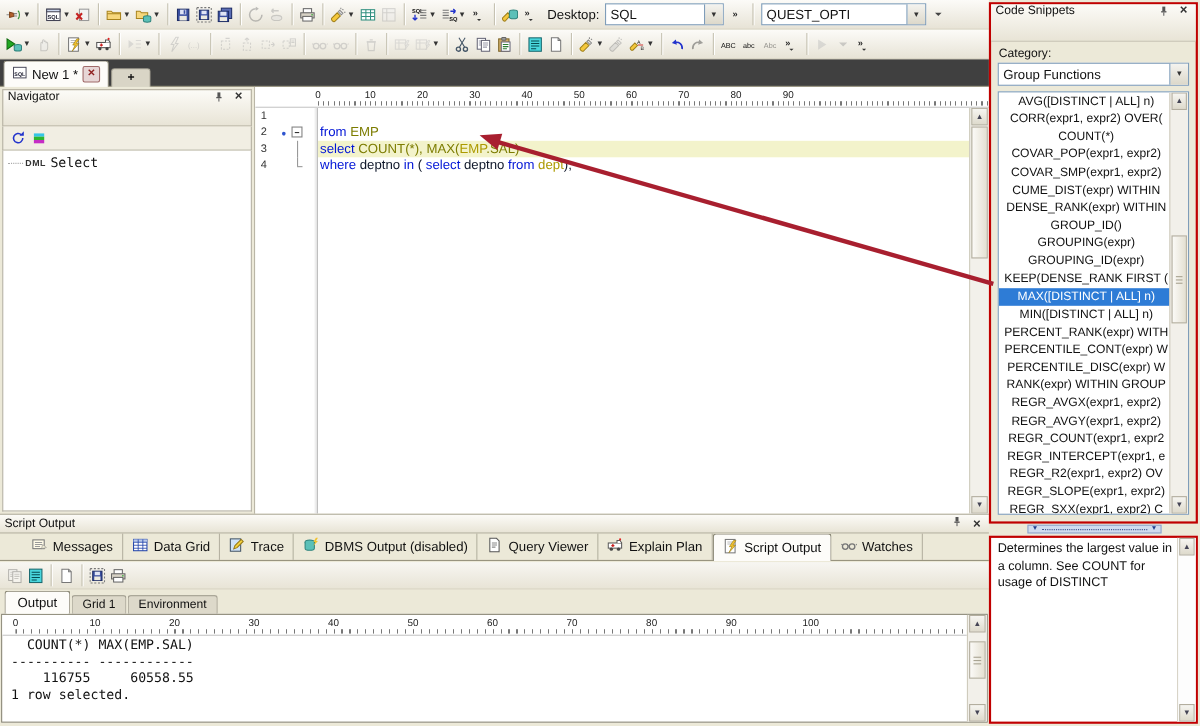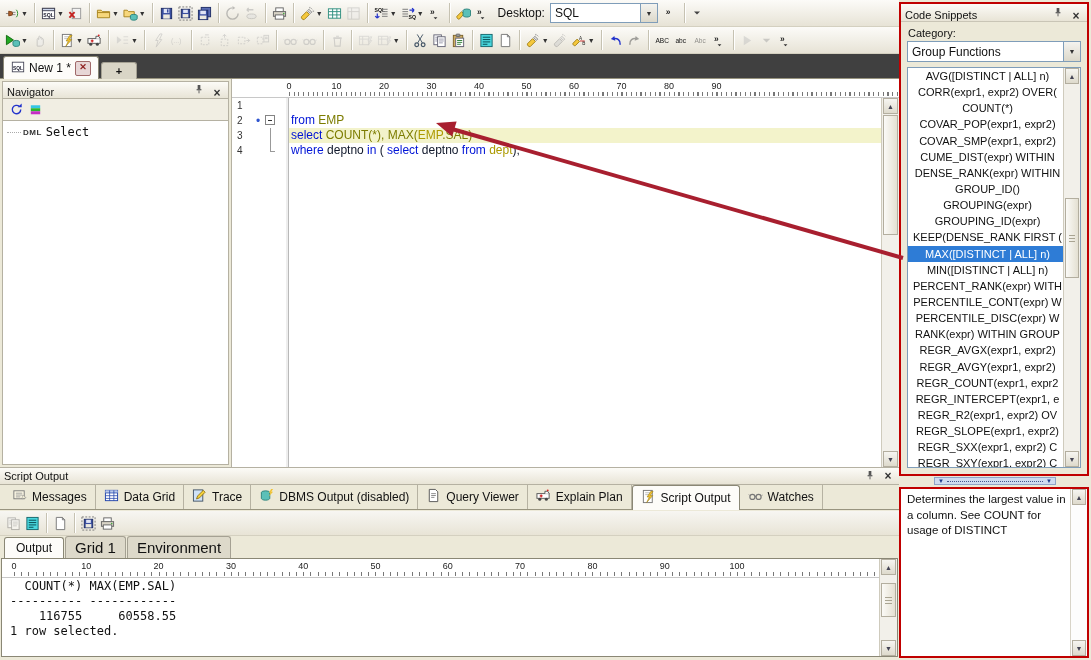--- a/index.html
+++ b/index.html
@@ -21,21 +21,21 @@
   
   .tabbar{position:absolute;left:0;top:54px;width:952px;height:25px;background:#404040;border-bottom:1px solid #98947f;display:flex;align-items:flex-end;padding-left:3px;box-sizing:border-box;}
   .doctab{display:flex;align-items:center;gap:4px;background:#fdfcf9;border:1px solid #8a8775;border-bottom:none;border-radius:3px 3px 0 0;padding:3px 7px;position:relative;top:1px;}
   .doctab-label{font-size:12px;}
   .tab-close{width:14px;height:13px;border:1px solid #a06a6a;background:#e7d6d6;color:#8e1f1f;font-weight:bold;font-size:9px;line-height:11px;text-align:center;border-radius:2px;}
   .plustab{width:34px;text-align:center;background:#d9d5c6;border:1px solid #a5a193;border-bottom:none;border-radius:3px 3px 0 0;padding:2px 0;font-weight:bold;position:relative;top:1px;margin-left:2px;}
   .tab-dd{position:absolute;right:6px;top:4px;width:26px;height:17px;border:1px solid #98947f;background:linear-gradient(#f7f6f2,#ddd9cb);display:flex;align-items:center;justify-content:center;font-size:7px;color:#333;}
   
   .main{position:absolute;left:0;top:79px;width:899px;height:388px;display:flex;}
   .navigator{width:232px;flex:none;display:flex;flex-direction:column;background:#ece9d8;padding:2px;box-sizing:border-box;border-right:1px solid #b5b1a2;}
-  .phead{height:18px;background:linear-gradient(#fcfbf7,#e8e4d6);border:1px solid #b5b1a2;display:flex;align-items:flex-end;padding:0 4px;gap:4px;box-sizing:border-box;}
+  .phead{height:34px;background:linear-gradient(#fcfbf7,#e8e4d6);border:1px solid #b5b1a2;display:flex;align-items:flex-start;padding:0 4px;gap:4px;box-sizing:border-box;}
   .phead-label{flex:1;font-size:11px;}
   .pin,.xbtn{width:14px;text-align:center;color:#333;}
   .xbtn{font-size:12px;font-weight:bold;line-height:10px;}
   .nav-toolbar{height:22px;border:1px solid #b5b1a2;border-top:none;background:#f1eee3;display:flex;align-items:center;gap:4px;padding:0 4px;box-sizing:border-box;}
   .nav-tree{flex:1;background:#fff;border:1px solid #b5b1a2;border-top:none;padding:4px 2px;overflow:hidden;}
   .tree-item{display:flex;align-items:center;white-space:nowrap;}
   .tree-dots{width:14px;border-top:1px dotted #aaa;margin:0 2px;}
   .tree-prefix{font-size:8px;font-weight:bold;letter-spacing:.5px;color:#333;margin-right:4px;}
   .tree-label{font-family:"DejaVu Sans Mono",monospace;font-size:12px;}
   
@@ -63,27 +63,27 @@
   .seg-pl{color:#0f172a;}
   
   .vsb{width:17px;flex:none;background:#f2f0ea;border-left:1px solid #cfcbbd;position:relative;}
   .sbtn{position:absolute;left:1px;right:1px;height:16px;background:linear-gradient(#f6f5f1,#dedacc);border:1px solid #b3ae9f;box-sizing:border-box;display:flex;align-items:center;justify-content:center;font-size:7px;color:#445;}
   .sb-up{top:0;}
   .sb-dn{bottom:0;}
   .sthumb{position:absolute;left:1px;right:1px;background:linear-gradient(90deg,#fbfaf7,#e4e0d2);border:1px solid #b3ae9f;box-sizing:border-box;}
   .sgrip{position:absolute;left:3px;right:3px;top:50%;height:1px;background:#a9a492;box-shadow:0 -3px 0 #a9a492,0 3px 0 #a9a492;}
   
   .so-head{position:absolute;left:0;top:467px;width:899px;height:18px;background:linear-gradient(#fcfbf7,#e8e4d6);border-top:1px solid #b5b1a2;border-bottom:1px solid #b5b1a2;display:flex;align-items:center;gap:4px;padding:0 4px;box-sizing:border-box;}
-  .btabs{position:absolute;left:0;top:486px;width:899px;height:24px;display:flex;align-items:flex-end;padding-left:4px;box-sizing:border-box;background:#ece9d8;border-bottom:1px solid #98947f;}
+  .btabs{position:absolute;left:0;top:486px;width:899px;height:24px;display:flex;align-items:flex-end;padding-left:20px;box-sizing:border-box;background:#ece9d8;border-bottom:1px solid #98947f;}
   .btab{display:flex;align-items:center;gap:5px;padding:3px 8px;border-right:1px solid #b6b2a2;white-space:nowrap;font-size:12px;}
   .btab.active{background:#fdfcf9;border:1px solid #8a8775;border-bottom:none;border-radius:3px 3px 0 0;position:relative;top:1px;}
   .btab svg{flex:none;}
   .out-toolbar{position:absolute;left:0;top:511px;width:899px;height:25px;display:flex;align-items:center;padding:0 4px;box-sizing:border-box;background:linear-gradient(#f7f6f2,#e8e4d6);border-bottom:1px solid #d4d0c0;}
   .subtabs{position:absolute;left:0;top:536px;width:899px;height:22px;display:flex;align-items:flex-end;padding-left:4px;box-sizing:border-box;background:#ece9d8;}
-  .stab{padding:2px 9px;background:#ddd9ca;border:1px solid #a5a193;border-bottom:none;border-radius:3px 3px 0 0;margin-right:1px;font-size:15px;}
+  .stab{padding:2px 9px;background:#ddd9ca;border:1px solid #a5a193;border-bottom:none;border-radius:3px 3px 0 0;margin-right:1px;font-size:11px;}
   .stab.active{background:#fdfcf9;border-color:#8a8775;padding:3px 11px;font-size:12px;position:relative;z-index:2;}
   .outbox{position:absolute;left:1px;top:558px;width:897px;height:99px;border:1px solid #8a8775;background:#fff;display:flex;box-sizing:border-box;}
   .outleft{flex:1;display:flex;flex-direction:column;overflow:hidden;}
   .outtext{flex:1;font-family:"DejaVu Sans Mono",monospace;font-size:12px;line-height:15px;white-space:pre;padding:1px 0 0 8px;overflow:hidden;}
   
   .snips{position:absolute;left:899px;top:2px;width:190px;height:474px;border:2px solid #c00000;background:#ece9d8;box-sizing:border-box;display:flex;flex-direction:column;}
   .snips .phead{border:none;border-bottom:1px solid #c9c5b6;}
   .cat-label{margin:5px 7px 2px;font-size:11px;}
   .cat-combo{margin:0 6px;height:21px;}
   .sniplist{flex:1;margin:5px 6px 6px;background:#fff;border:1px solid #7f9db9;position:relative;overflow:hidden;}
@@ -294,20 +294,24 @@
     <span class="combo" style="width:108px">
       <span class="combo-txt">SQL</span>
       <span class="combo-btn">▼</span>
     </span>
     <span class="tbtn">
         <svg viewBox="0 0 16 16" width="15" height="15">
           <text x="3" y="10" font-size="9" fill="#222" font-weight="bold">»</text>
         </svg>
       </span>
     <span class="tsep"></span>
+    <span class="combo" style="width:150px">
+      <span class="combo-txt">QUEST_OPTI</span>
+      <span class="combo-btn">▼</span>
+    </span>
     <span class="tbtn">
         <svg viewBox="0 0 16 16" width="12" height="12">
           <path d="M4 6l4 4 4-4z" fill="#444"></path>
         </svg>
       </span>
   </div>
 
   <div class="tbar" id="toolbar-edit">
     <span class="ticons" id="tb-edit">
         <span class="tbtn">

